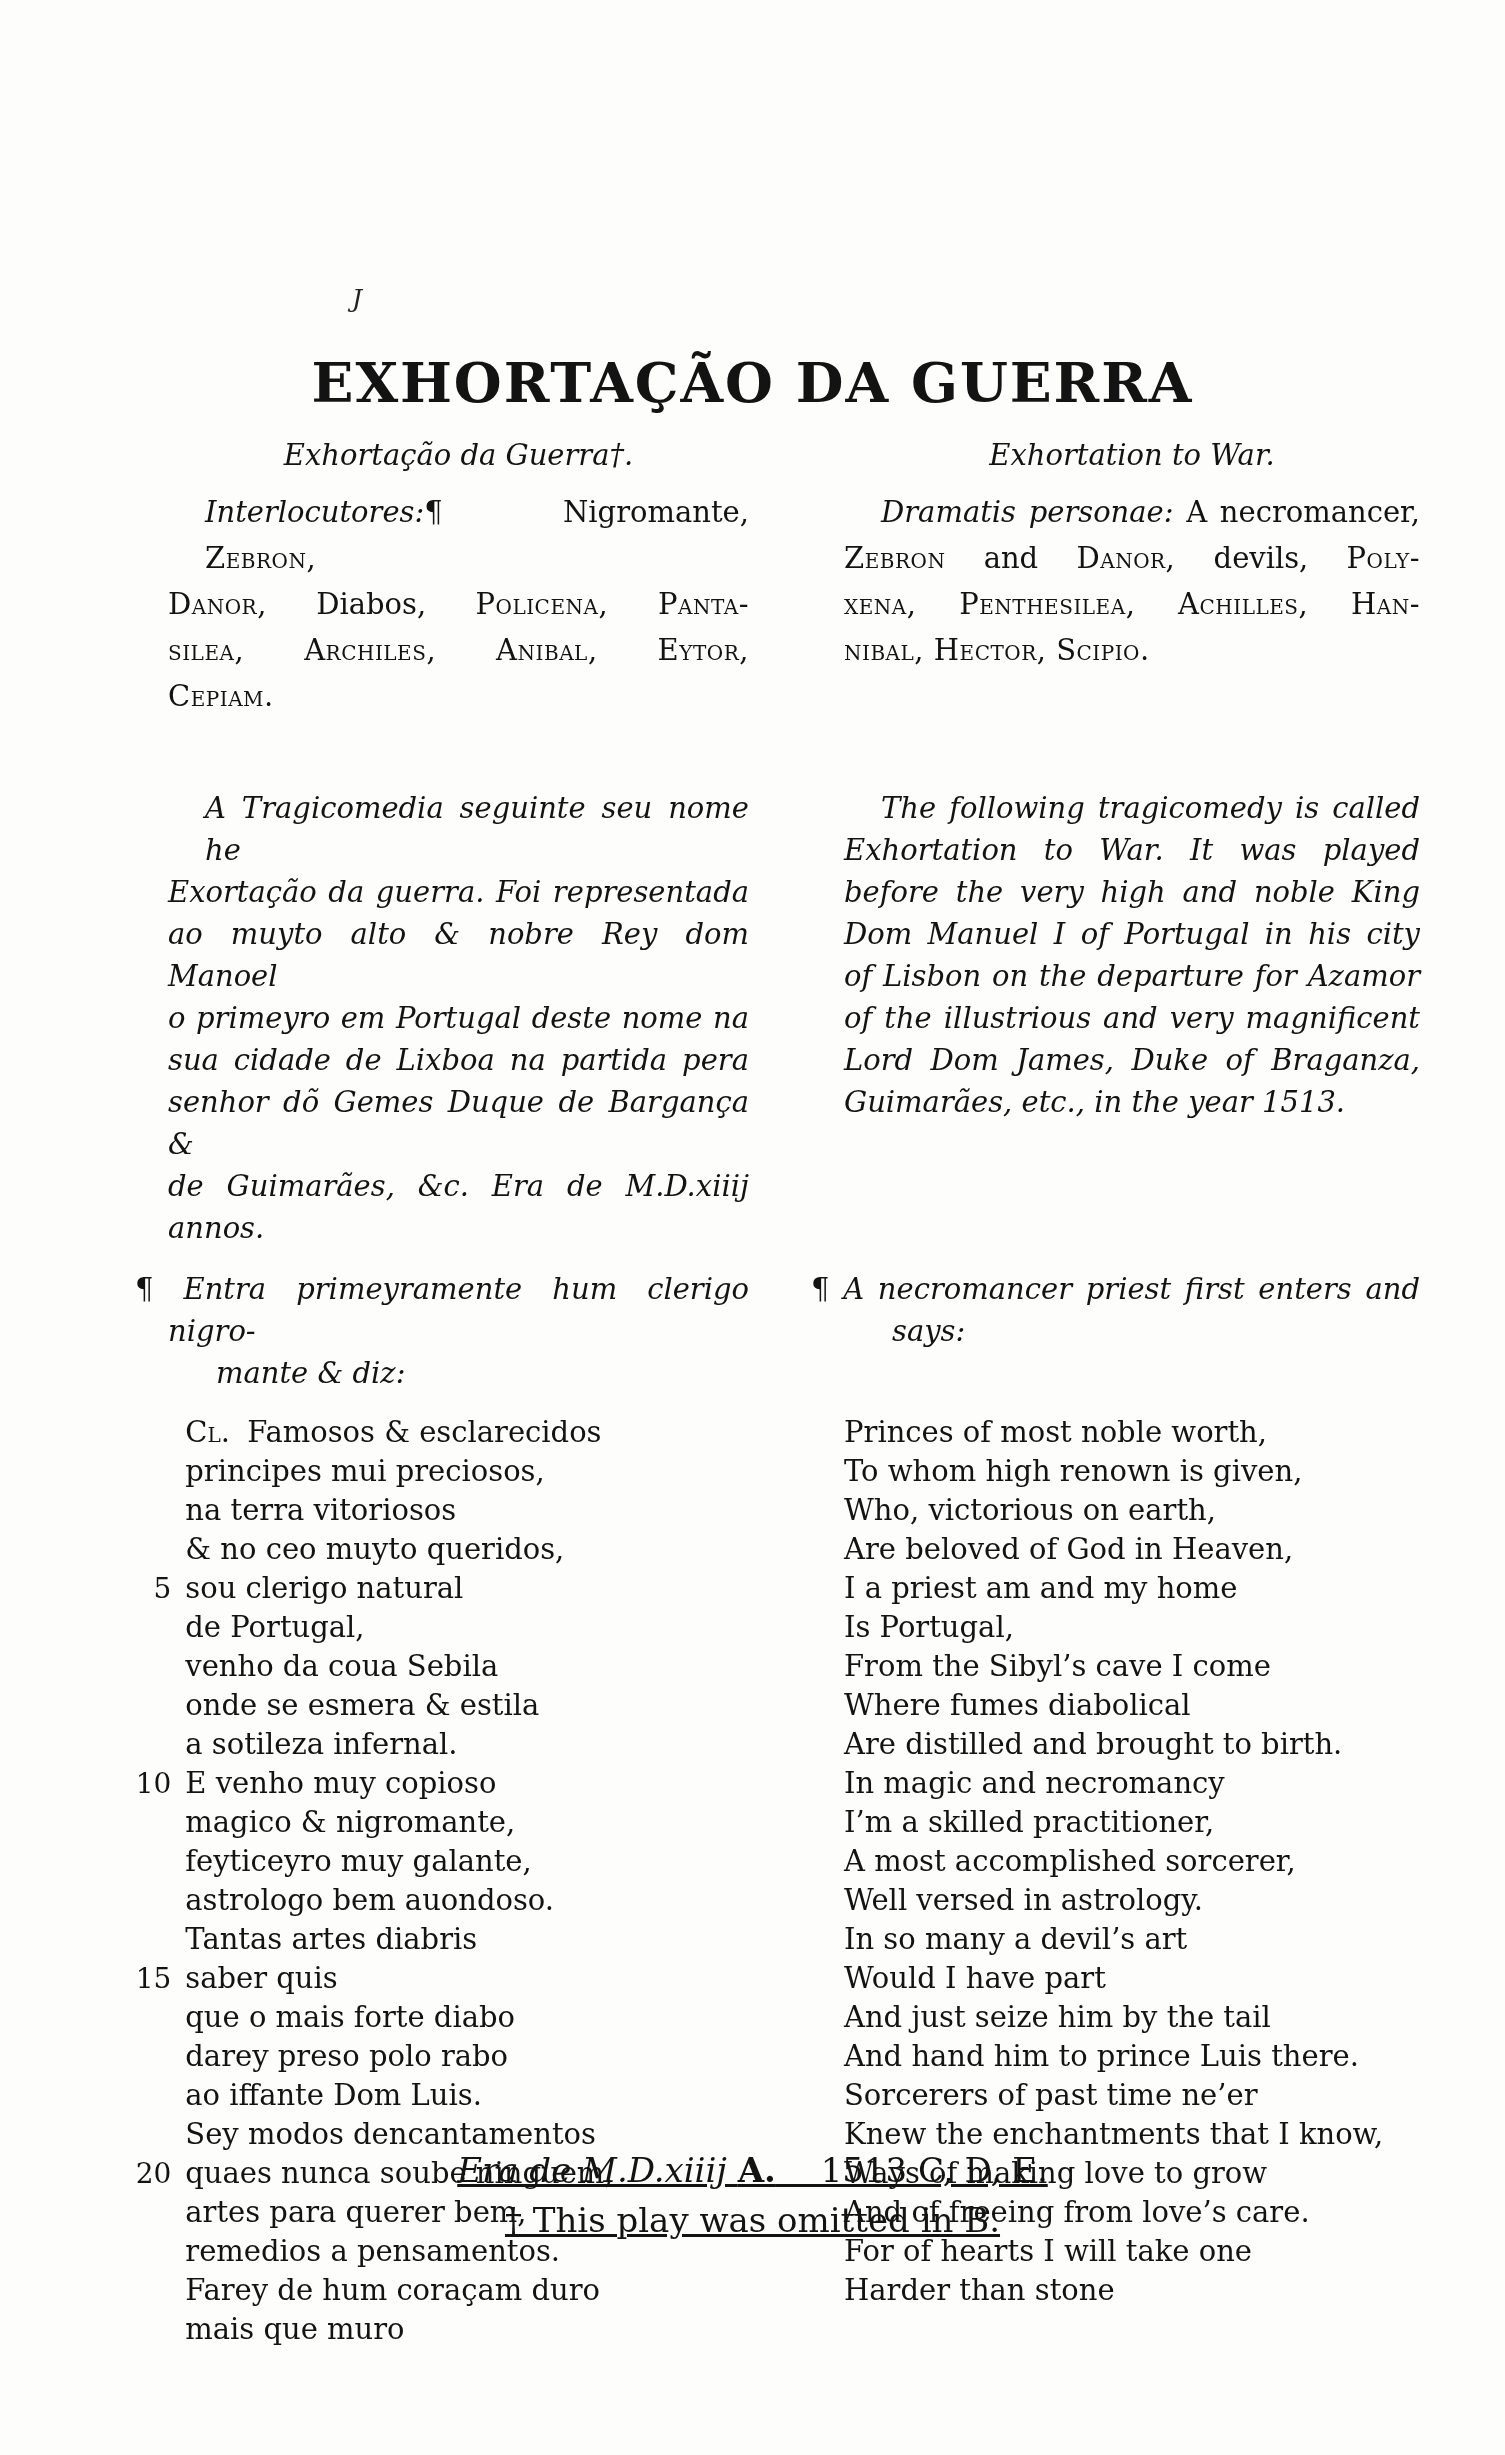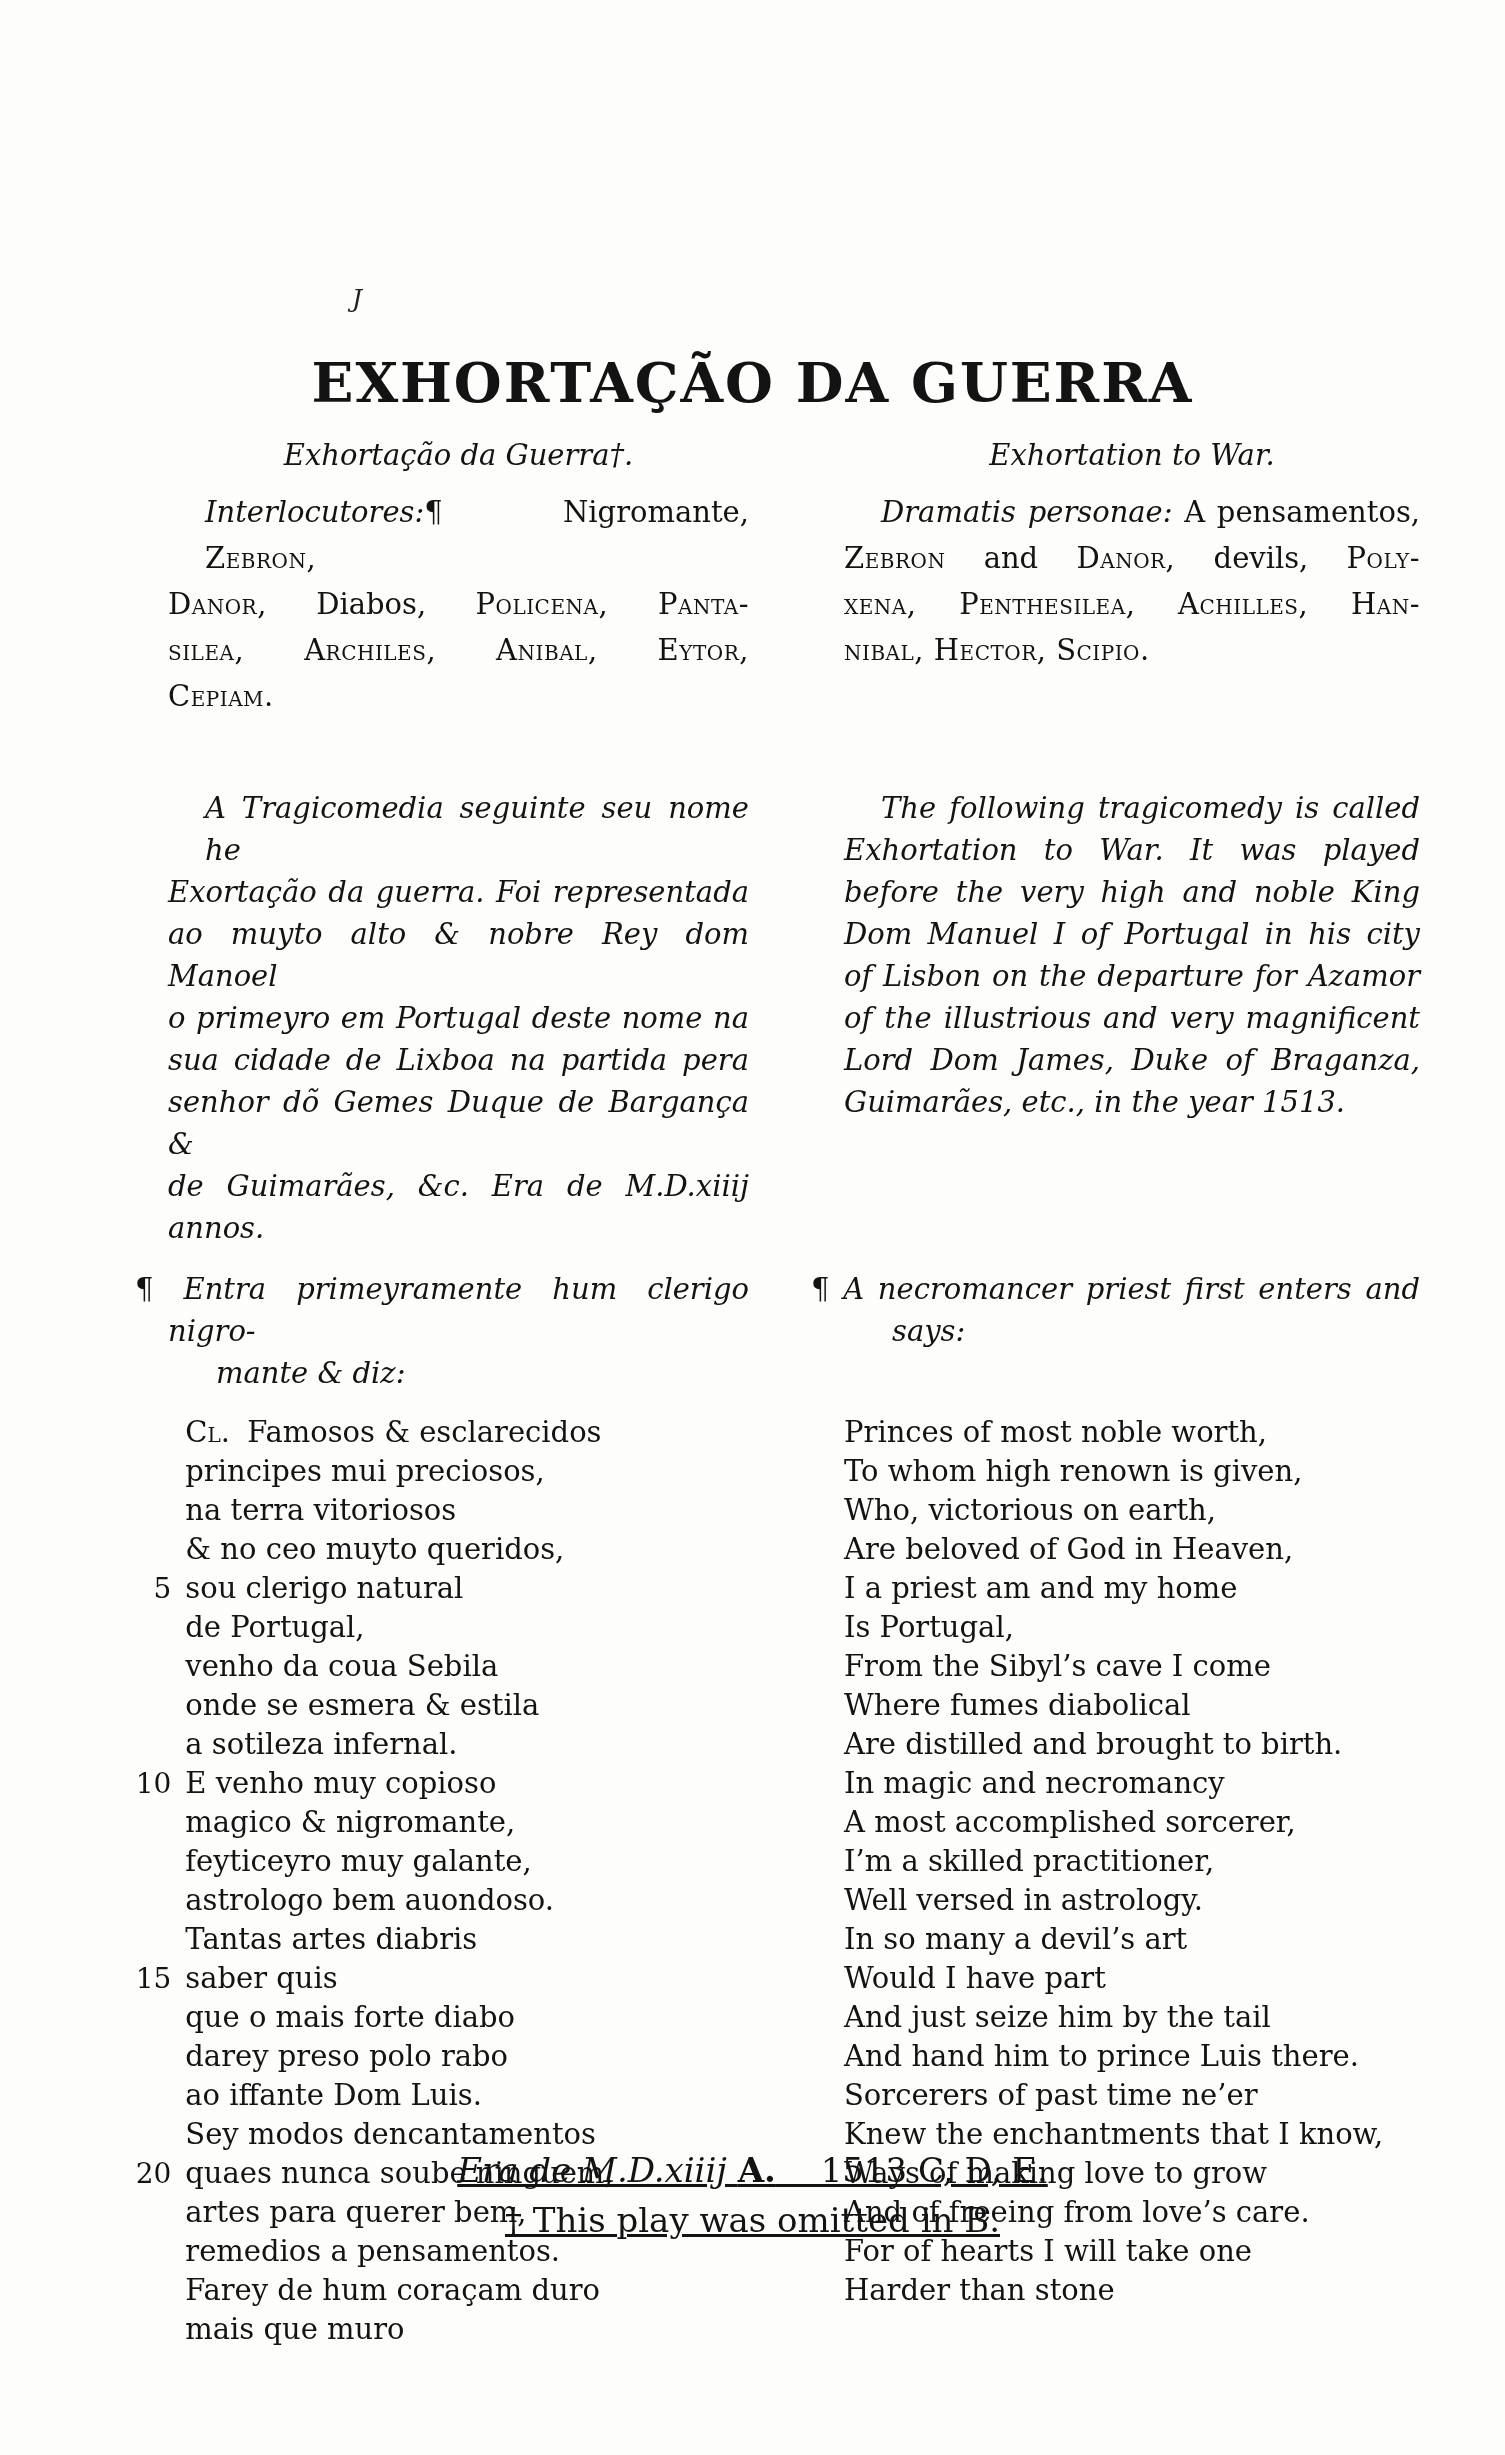--- a/index.html
+++ b/index.html
@@ -98,21 +98,21 @@
     <div class="block-heading pline center">Exhortação da Guerra†.</div>
     <div class="block-heading pline center">Exhortation to War.</div>
 
     <div class="block-cast">
         <div class="pline f"><span class="r-i">Interlocutores:</span><span class="r-n">¶ Nigromante, </span><span class="r-sc">Zebron,</span></div>
         <div class="pline"><span class="r-sc">Danor,</span><span class="r-n"> Diabos, </span><span class="r-sc">Policena, Panta-</span></div>
         <div class="pline"><span class="r-sc">silea, Archiles, Anibal, Eytor,</span></div>
         <div class="pline last"><span class="r-sc">Cepiam.</span></div>
       </div>
     <div class="block-cast">
-        <div class="pline f"><span class="r-i">Dramatis personae:</span><span class="r-n"> A pensamentos,</span></div>
+        <div class="pline f"><span class="r-i">Dramatis personae:</span><span class="r-n"> A necromancer,</span></div>
         <div class="pline"><span class="r-sc">Zebron</span><span class="r-n"> and </span><span class="r-sc">Danor,</span><span class="r-n"> devils, </span><span class="r-sc">Poly-</span></div>
         <div class="pline"><span class="r-sc">xena, Penthesilea, Achilles, Han-</span></div>
         <div class="pline last"><span class="r-sc">nibal, Hector, Scipio.</span></div>
       </div>
 
     <div class="block-argument">
         <div class="pline f"><span class="r-i">A Tragicomedia seguinte seu nome he</span></div>
         <div class="pline"><span class="r-i">Exortação da guerra.  Foi representada</span></div>
         <div class="pline"><span class="r-i">ao muyto alto &amp; nobre Rey dom Manoel</span></div>
         <div class="pline"><span class="r-i">o primeyro em Portugal deste nome na</span></div>
@@ -171,22 +171,22 @@
         <div class="vline"><span class="vtext">Princes of most noble worth,</span></div>
         <div class="vline"><span class="vtext">To whom high renown is given,</span></div>
         <div class="vline"><span class="vtext">Who, victorious on earth,</span></div>
         <div class="vline"><span class="vtext">Are beloved of God in Heaven,</span></div>
         <div class="vline"><span class="vtext">I a priest am and my home</span></div>
         <div class="vline"><span class="vtext">Is Portugal,</span></div>
         <div class="vline"><span class="vtext">From the Sibyl’s cave I come</span></div>
         <div class="vline"><span class="vtext">Where fumes diabolical</span></div>
         <div class="vline"><span class="vtext">Are distilled and brought to birth.</span></div>
         <div class="vline"><span class="vtext">In magic and necromancy</span></div>
+        <div class="vline"><span class="vtext">I’m a skilled practitioner,</span></div>
         <div class="vline"><span class="vtext">A most accomplished sorcerer,</span></div>
-        <div class="vline"><span class="vtext">I’m a skilled practitioner,</span></div>
         <div class="vline"><span class="vtext">Well versed in astrology.</span></div>
         <div class="vline"><span class="vtext">In so many a devil’s art</span></div>
         <div class="vline"><span class="vtext">Would I have part</span></div>
         <div class="vline"><span class="vtext">And just seize him by the tail</span></div>
         <div class="vline"><span class="vtext">And hand him to prince Luis there.</span></div>
         <div class="vline"><span class="vtext">Sorcerers of past time ne’er</span></div>
         <div class="vline"><span class="vtext">Knew the enchantments that I know,</span></div>
         <div class="vline"><span class="vtext">Ways of making love to grow</span></div>
         <div class="vline"><span class="vtext">And of freeing from love’s care.</span></div>
         <div class="vline"><span class="vtext">For of hearts I will take one</span></div>

